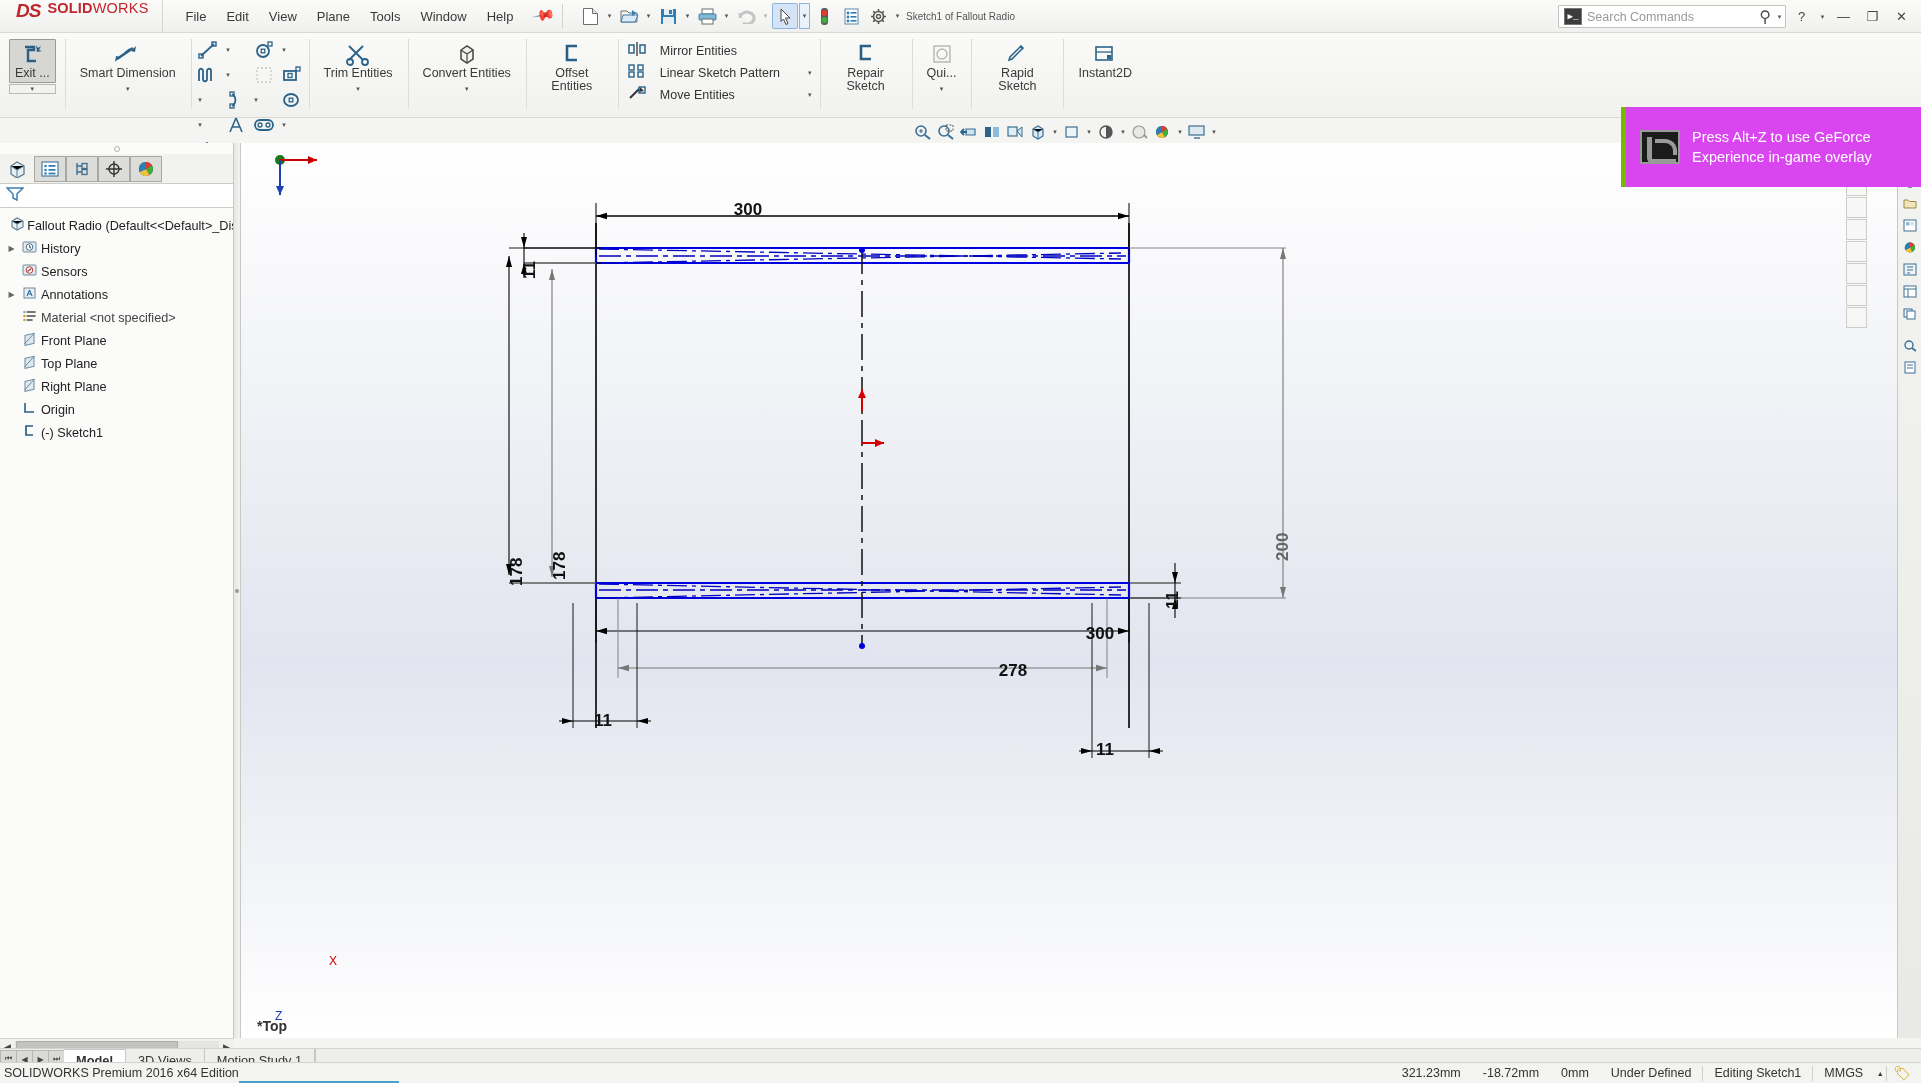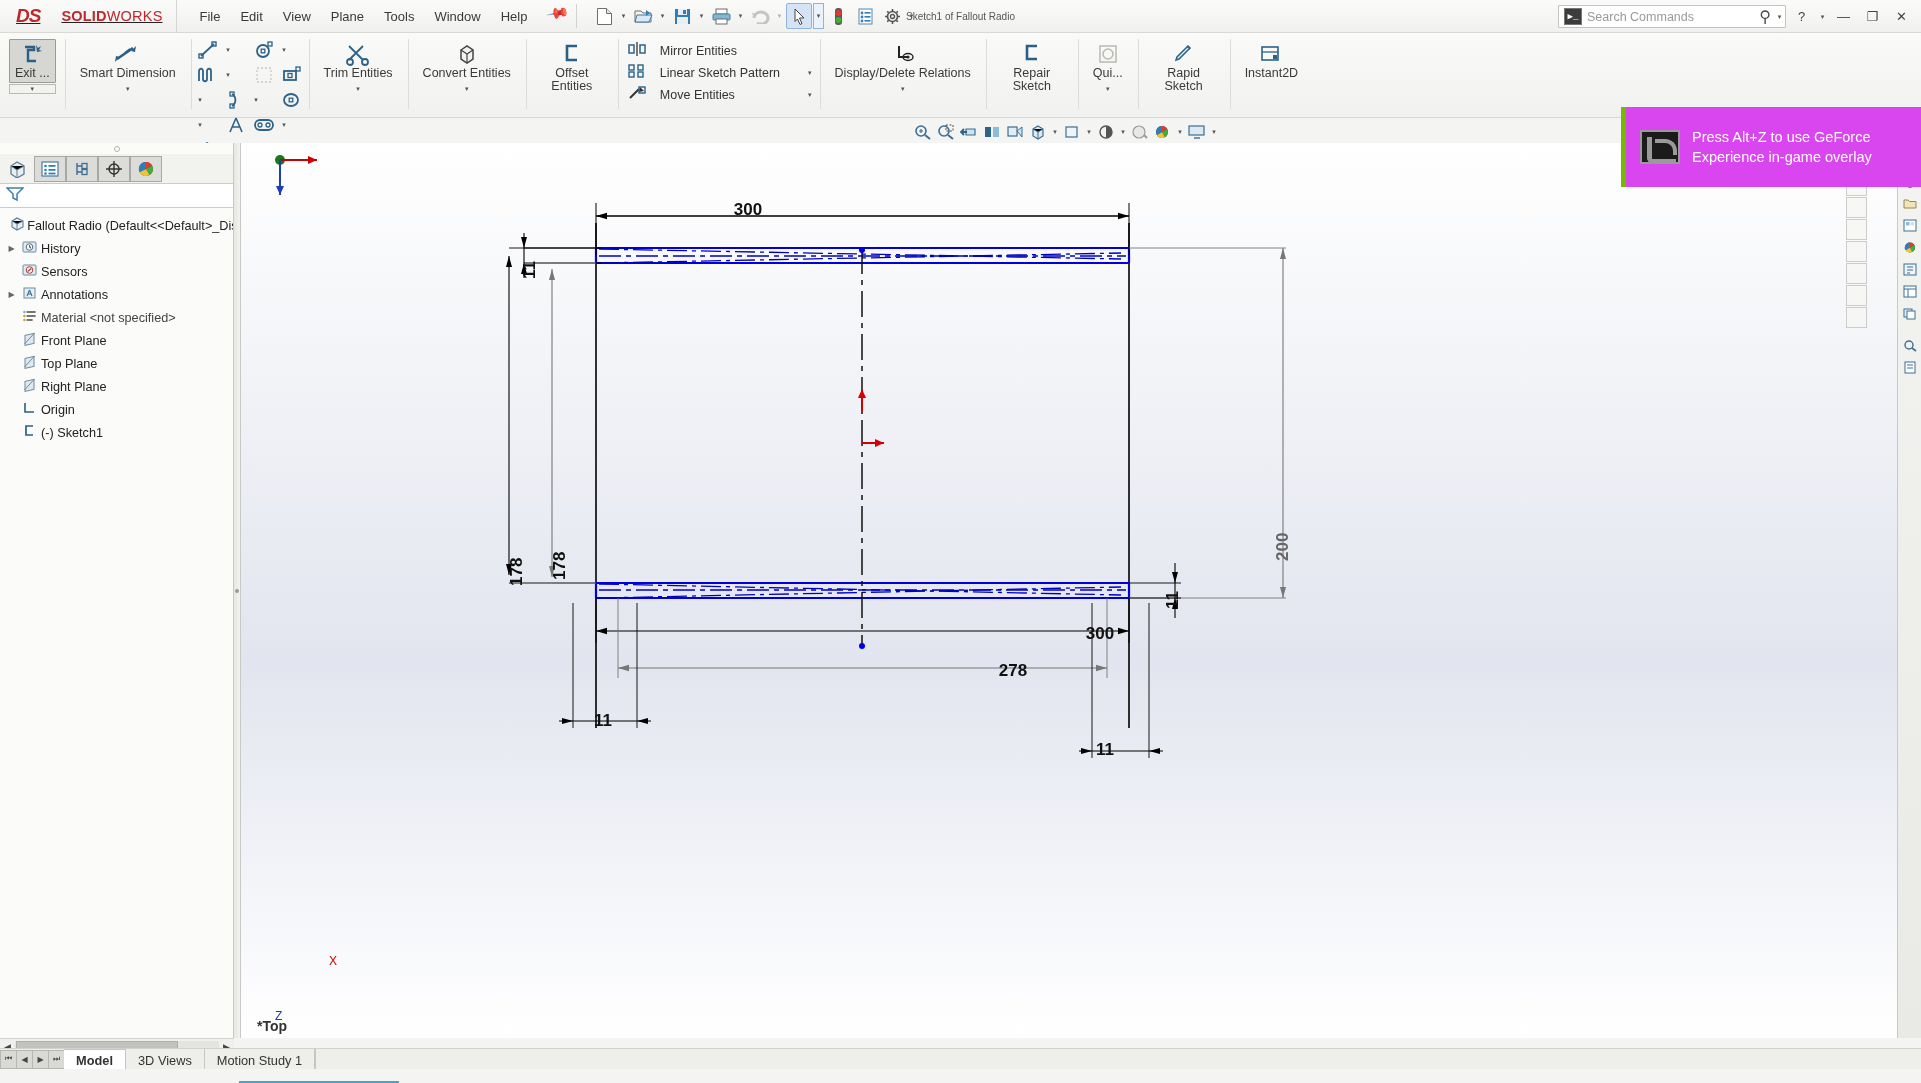--- a/index.html
+++ b/index.html
@@ -16,33 +16,32 @@
   #app { position: relative; width: 1921px; height: 1083px; }
 
   
   .titlebar {
     position: absolute; top: 0; left: 0; width: 1921px; height: 33px;
     background: linear-gradient(#fbfbfa, #f0f0ee);
     border-bottom: 1px solid #d8d8d4;
     display: flex; align-items: center;
   }
   .sw-logo {
-    display: flex; align-items: center; gap: 21px;
+    display: flex; align-items: flex-start; gap: 7px;
     padding: 0 13px 0 16px; height: 33px;
     border-right: 1px solid #d5d5d1;
-    text-decoration: underline;
   }
   .sw-logo-mark {
     font-style: italic; font-weight: bold; font-size: 19px;
     color: #c0272d; letter-spacing: -1px;
   }
   .sw-logo-text { font-size: 14.5px; font-weight: bold; color: #c0272d; letter-spacing: .2px; }
   .sw-logo-text .light { font-weight: normal; color: #c0272d; }
 
-  .menubar { display: flex; align-items: flex-start; gap: 0; margin-left: 13px; }
+  .menubar { display: flex; align-items: center; gap: 0; margin-left: 13px; }
   .menubar .mi {
     padding: 4px 10px; font-size: 13px; color: #3a3a3a; cursor: default;
   }
 
   .pin-icon { margin-left: 12px; color: #2e7fb8; font-size: 15px; transform: rotate(35deg); }
 
   .tb-sep { width: 1px; height: 24px; background: #d2d2ce; margin: 0 8px; }
 
   .qat { display: flex; align-items: center; gap: 1px; margin-left: 6px; }
   .qat-btn {
@@ -585,35 +584,20 @@
                 <path d="M12 1l-1 5 5-1z" fill="#333"></path>
                 <rect x="11" y="1" width="6" height="6" fill="none" stroke="#2b6389" stroke-width="1.4"></rect>
               </svg>
           </span>
           <span class="lb">Move Entities</span>
           <span class="cr">▾</span>
         </div>
       </div>
     </div>
 
-    <div class="rgroup">
-      <div class="big-btn">
-        <div class="bb-top">
-          <span class="bb-icon">
-            <svg width="28" height="22" viewBox="0 0 28 22">
-                <path d="M10 3v11h10" stroke="#222" stroke-width="2" fill="none"></path>
-                <ellipse cx="19" cy="14" rx="5" ry="3.5" fill="none" stroke="#222" stroke-width="1.4"></ellipse>
-                <circle cx="19" cy="14" r="1.6" fill="#222"></circle>
-              </svg>
-          </span>
-          <span class="bb-label">Display/Delete Relations</span>
-        </div>
-        <span class="bb-caret">▾</span>
-      </div>
-    </div>
 
     <div class="rgroup">
       <div class="big-btn">
         <div class="bb-top">
           <span class="bb-icon">
             <svg width="24" height="22" viewBox="0 0 24 22">
                 <path d="M17 3H7v13h10" fill="none" stroke="#2b5f86" stroke-width="2.6"></path>
               </svg>
           </span>
           <span class="bb-label two">Repair Sketch</span>
@@ -1187,15 +1171,31 @@
       <div class="navb">◀</div>
       <div class="navb">▶</div>
       <div class="navb">⏭</div>
     </div>
     <div class="dtab active">Model</div>
     <div class="dtab">3D Views</div>
     <div class="dtab">Motion Study 1</div>
     <div class="tabfill"></div>
   </div>
 
+  <div class="statusbar">
+    <div class="sb-left">SOLIDWORKS Premium 2016 x64 Edition</div>
+    <div class="sb-right">
+      <div class="sb-cell">321.23mm</div>
+      <div class="sb-cell">-18.72mm</div>
+      <div class="sb-cell">0mm</div>
+      <div class="sb-cell">Under Defined</div>
+      <div class="sb-div"></div>
+      <div class="sb-cell">Editing Sketch1</div>
+      <div class="sb-div"></div>
+      <div class="sb-cell">MMGS</div>
+      <div class="sb-cell" style="padding:0 4px;font-size:8px;">▴</div>
+      <div class="sb-div"></div>
+      <div class="sb-tagicon">🏷</div>
+    </div>
+  </div>
   <div class="sb-underline"></div>
 
 </div>
 
 </body></html>

